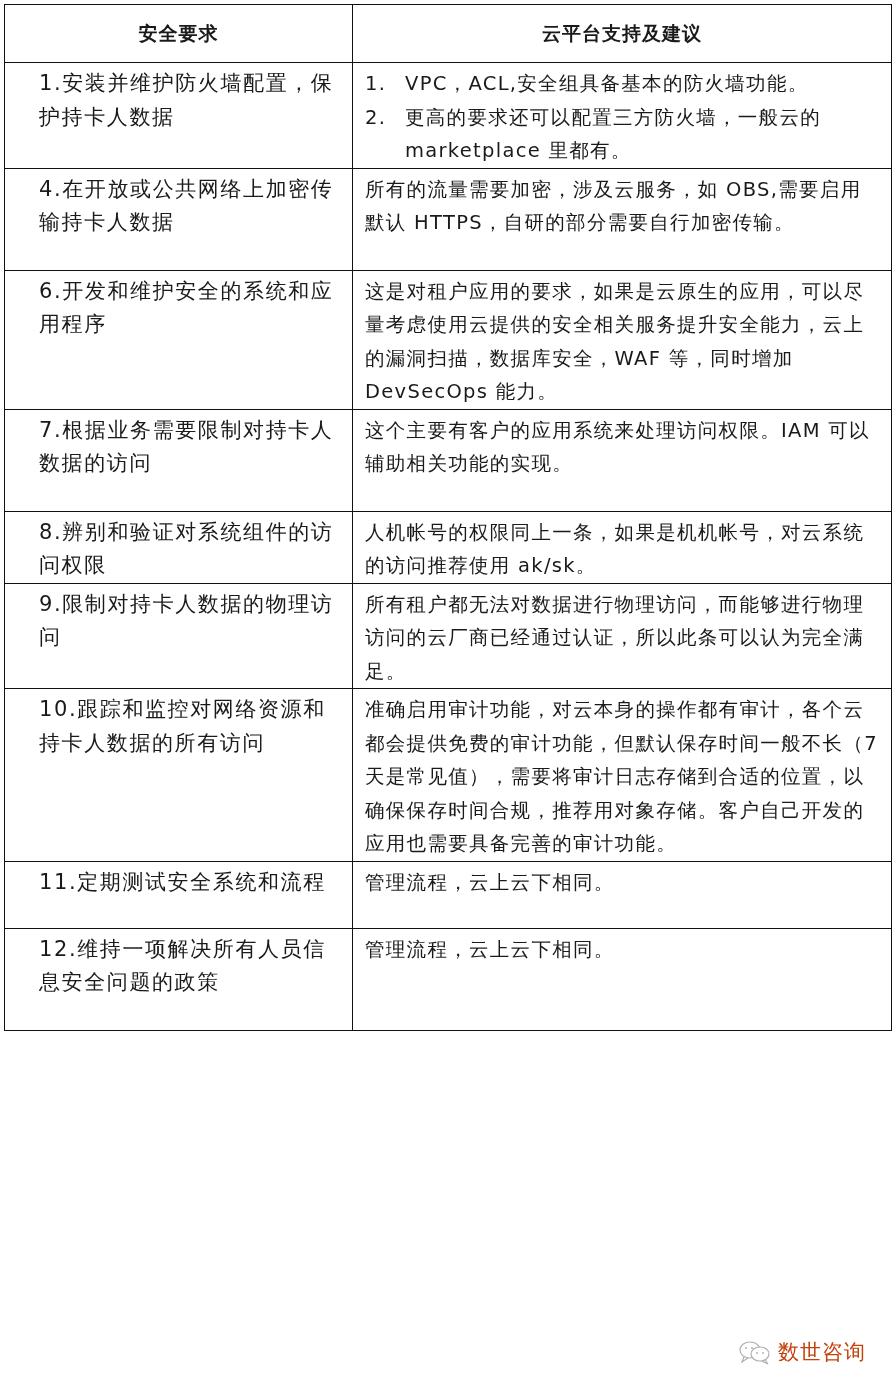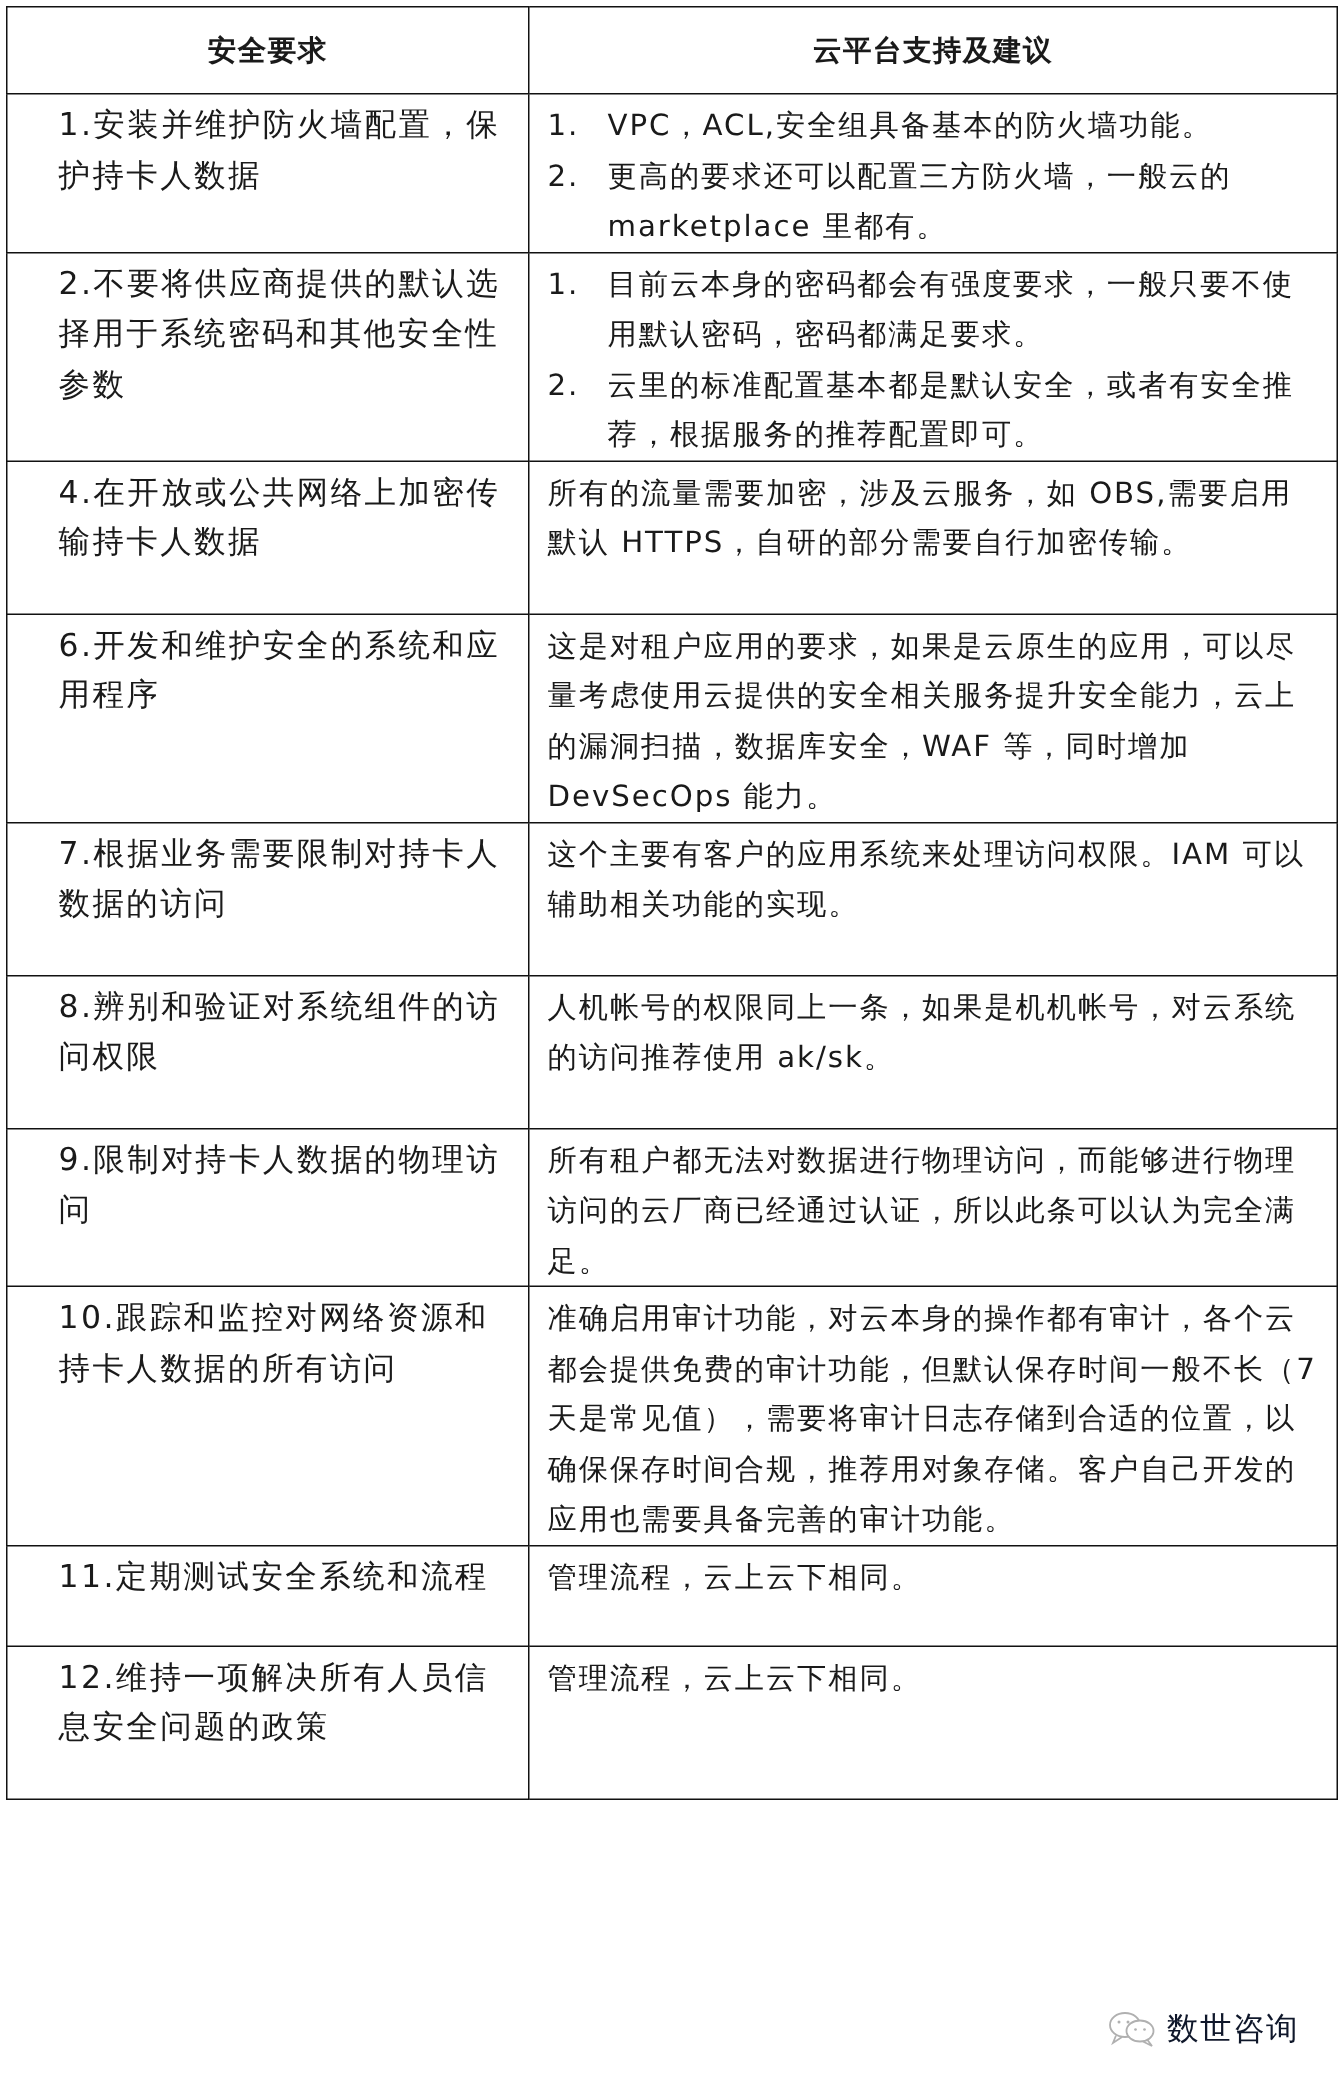--- a/index.html
+++ b/index.html
@@ -13,21 +13,21 @@
   .tbl th { height: 33px; font-size: 19px; font-weight: bold; text-align: center;
             vertical-align: middle; letter-spacing: 1px; }
   .req { font-size: 21px; line-height: 33.5px; padding: 4px 8px 0 34px !important;
          letter-spacing: 1.6px; }
   .sug { font-size: 19.5px; line-height: 33.5px; padding: 4px 10px 0 12px !important;
          letter-spacing: 1.3px; }
   .sug ol { margin: 0; padding: 0; list-style: none; }
   .sug li { position: relative; padding-left: 40px; }
   .sug li .num { position: absolute; left: 0; top: 0; }
   .watermark { position: absolute; left: 738px; top: 1338px; display: flex; align-items: center;
-               gap: 6px; color: #0f172a; font-size: 21px; letter-spacing: 1px; }
+               gap: 6px; color: #c2410c; font-size: 21px; letter-spacing: 1px; }
   .watermark svg { display: block; }
 </style>
 </head>
 <body>
 
 <table class="tbl">
   <colgroup>
       <col class="col-a">
       <col class="col-b">
     </colgroup>
@@ -40,42 +40,33 @@
   <tbody id="tbody">
       <tr style="height: 102px;">
         <td class="req">1.安装并维护防火墙配置，保护持卡人数据</td>
         <td class="sug">
           <ol>
             <li><span class="num">1.</span><span>VPC，ACL,安全组具备基本的防火墙功能。</span></li>
             <li><span class="num">2.</span><span>更高的要求还可以配置三方防火墙，一般云的 marketplace 里都有。</span></li>
           </ol>
         </td>
       </tr>
-      <tr style="height: 133px;">
-        <td class="req">2.不要将供应商提供的默认选择用于系统密码和其他安全性参数</td>
-        <td class="sug">
-          <ol>
-            <li><span class="num">1.</span><span>目前云本身的密码都会有强度要求，一般只要不使用默认密码，密码都满足要求。</span></li>
-            <li><span class="num">2.</span><span>云里的标准配置基本都是默认安全，或者有安全推荐，根据服务的推荐配置即可。</span></li>
-          </ol>
-        </td>
-      </tr>
       <tr style="height: 102px;">
         <td class="req">4.在开放或公共网络上加密传输持卡人数据</td>
         <td class="sug">所有的流量需要加密，涉及云服务，如 OBS,需要启用默认 HTTPS，自研的部分需要自行加密传输。</td>
       </tr>
       <tr style="height: 134px;">
         <td class="req">6.开发和维护安全的系统和应用程序</td>
         <td class="sug">这是对租户应用的要求，如果是云原生的应用，可以尽量考虑使用云提供的安全相关服务提升安全能力，云上的漏洞扫描，数据库安全，WAF 等，同时增加 DevSecOps 能力。</td>
       </tr>
       <tr style="height: 102px;">
         <td class="req">7.根据业务需要限制对持卡人数据的访问</td>
         <td class="sug">这个主要有客户的应用系统来处理访问权限。IAM 可以辅助相关功能的实现。</td>
       </tr>
-      <tr style="height: 102px;">
+      <tr style="height: 72px;">
         <td class="req">8.辨别和验证对系统组件的访问权限</td>
         <td class="sug">人机帐号的权限同上一条，如果是机机帐号，对云系统的访问推荐使用 ak/sk。</td>
       </tr>
       <tr style="height: 100px;">
         <td class="req">9.限制对持卡人数据的物理访问</td>
         <td class="sug">所有租户都无法对数据进行物理访问，而能够进行物理访问的云厂商已经通过认证，所以此条可以认为完全满足。</td>
       </tr>
       <tr style="height: 169px;">
         <td class="req">10.跟踪和监控对网络资源和持卡人数据的所有访问</td>
         <td class="sug">准确启用审计功能，对云本身的操作都有审计，各个云都会提供免费的审计功能，但默认保存时间一般不长（7 天是常见值），需要将审计日志存储到合适的位置，以确保保存时间合规，推荐用对象存储。客户自己开发的应用也需要具备完善的审计功能。</td>

